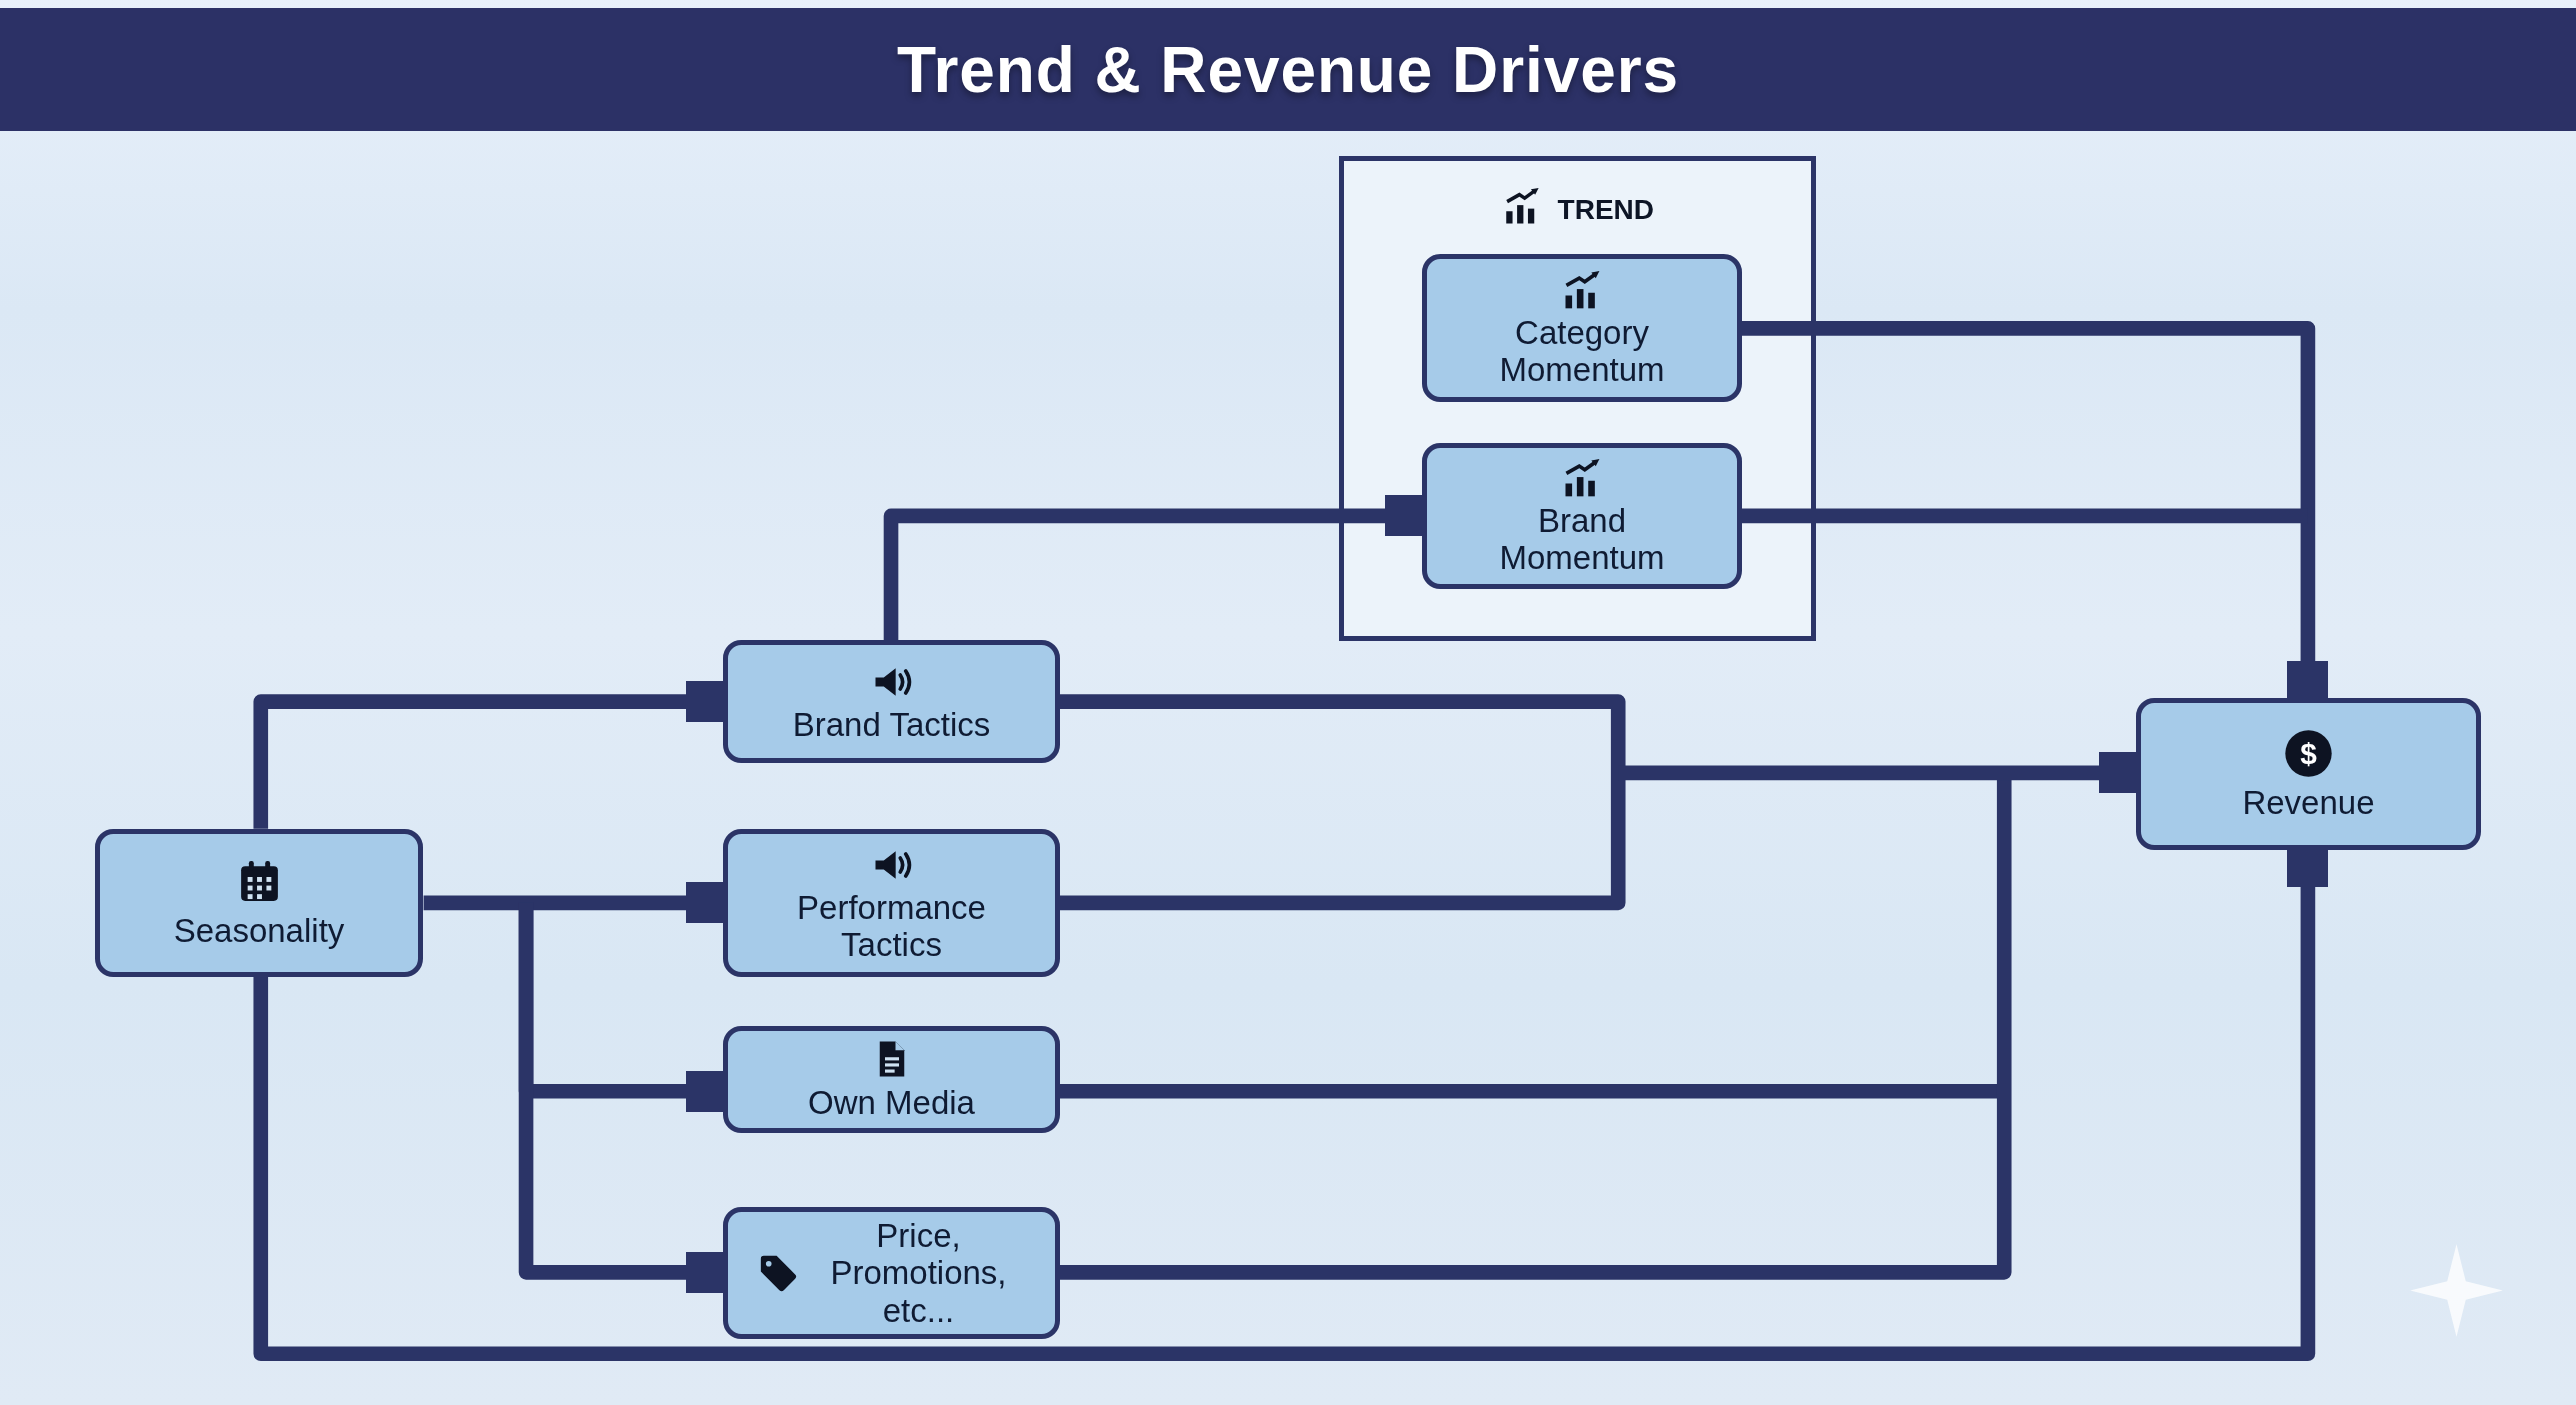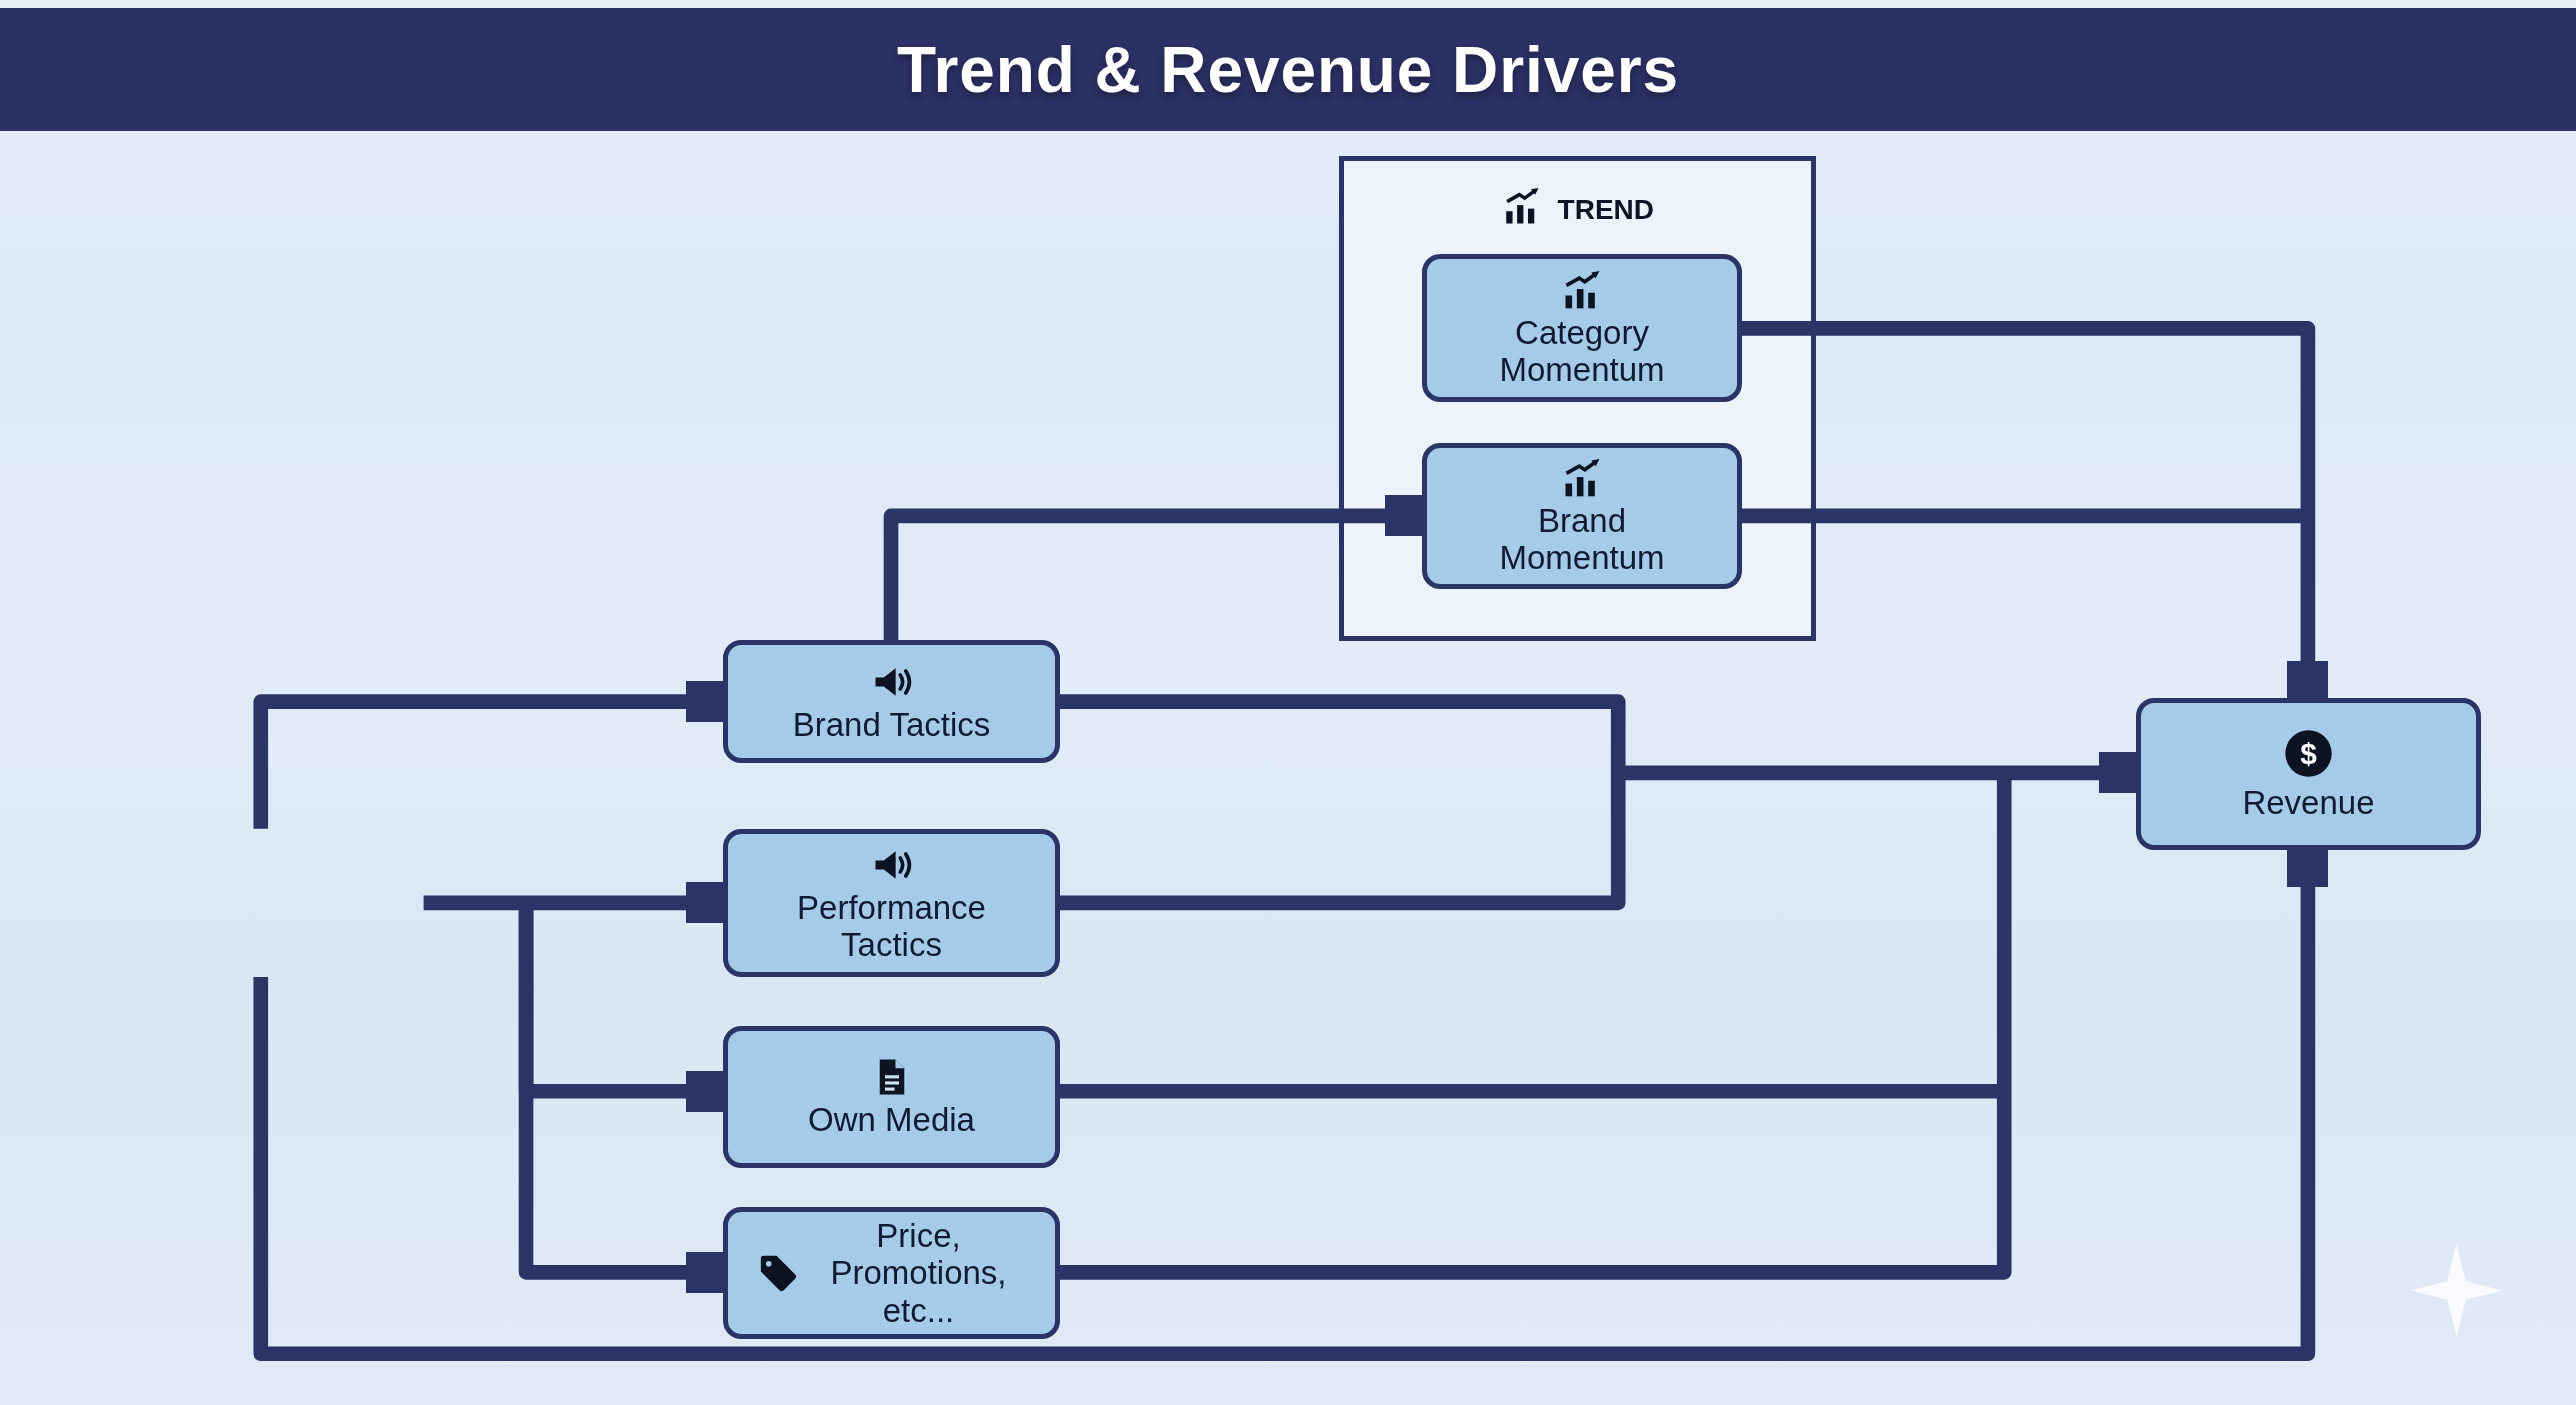--- a/index.html
+++ b/index.html
@@ -68,21 +68,21 @@
   .node.row { flex-direction: row; gap: 12px; }
   .node .label { display: block; }
   .node .label.narrow { max-width: 220px; }
   .node .label.narrow3 { max-width: 215px; }
   .node .icon { display: flex; align-items: center; justify-content: center; }
   .node .icon svg { display: block; }
 
   .n-seasonality        { left: 95px;  top: 829px;  width: 328px; height: 148px; }
   .n-brand-tactics      { left: 723px;  top: 640px;  width: 337px; height: 123px; gap: 1.8px; }
   .n-performance        { left: 723px;  top: 829px;  width: 337px; height: 148px; gap: 1.8px; }
-  .n-own-media          { left: 723px;  top: 1026px; width: 337px; height: 142px; gap: 3.7px; }
+  .n-own-media          { left: 723px;  top: 1026px; width: 337px; height: 107px; gap: 3.7px; }
   .n-price              { left: 723px;  top: 1207px; width: 337px; height: 132px; }
   .n-category-momentum  { left: 1422px; top: 254px;  width: 320px; height: 148px; gap: 1.8px; }
   .n-brand-momentum     { left: 1422px; top: 443px;  width: 320px; height: 146px; gap: 1.8px; }
   .n-revenue            { left: 2136px; top: 698px;  width: 345px; height: 152px; gap: 3.7px; }
 
   .sparkle {
     position: absolute; left: 2406px; top: 1240px; z-index: 4; opacity: 0.8;
   }
 </style>
 </head>
@@ -123,20 +123,40 @@
     <path d="M974 700 V564 H1554" marker-end="url(#arrowhead)"></path>
     <path d="M1904 359 H2523 V763" marker-end="url(#arrowhead)"></path>
     <path d="M1904 564 H2523"></path>
     <path d="M1158 767 H1769 V845"></path>
     <path d="M1158 987 H1769 V845"></path>
     <path d="M1158 1193 H2191"></path>
     <path d="M1158 1391 H2191 V845"></path>
     <path d="M1769 845 H2335" marker-end="url(#arrowhead)"></path>
   </svg>
 
+  <div class="node n-seasonality">
+    <span class="icon">
+      <svg width="49" height="49" viewBox="0 0 24 24">
+        <rect x="3" y="4.5" width="18" height="17" rx="2" fill="#0d1322"></rect>
+        <rect x="6.8" y="2" width="2.4" height="4.5" rx="1" fill="#0d1322"></rect>
+        <rect x="14.8" y="2" width="2.4" height="4.5" rx="1" fill="#0d1322"></rect>
+        <g fill="#cfe2f2">
+          <rect x="6.2" y="9.8" width="2.4" height="2.4"></rect>
+          <rect x="10.8" y="9.8" width="2.4" height="2.4"></rect>
+          <rect x="15.4" y="9.8" width="2.4" height="2.4"></rect>
+          <rect x="6.2" y="14" width="2.4" height="2.4"></rect>
+          <rect x="10.8" y="14" width="2.4" height="2.4"></rect>
+          <rect x="15.4" y="14" width="2.4" height="2.4"></rect>
+          <rect x="6.2" y="18.2" width="2.4" height="2.4"></rect>
+          <rect x="10.8" y="18.2" width="2.4" height="2.4"></rect>
+        </g>
+      </svg>
+    </span>
+    <span class="label">Seasonality</span>
+  </div>
 
   <div class="node n-brand-tactics">
     <span class="icon">
       <svg width="44" height="44" viewBox="0 0 24 24" fill="#0d1322">
         <path d="M3 9.5 h4.5 L14 4.5 v15 L7.5 14.5 H3 z"></path>
         <path d="M16.5 8.2 q2.6 3.8 0 7.6" fill="none" stroke="#0d1322" stroke-width="2" stroke-linecap="round"></path>
         <path d="M19.5 6 q4 6 0 12" fill="none" stroke="#0d1322" stroke-width="2" stroke-linecap="round"></path>
       </svg>
     </span>
     <span class="label">Brand Tactics</span>

